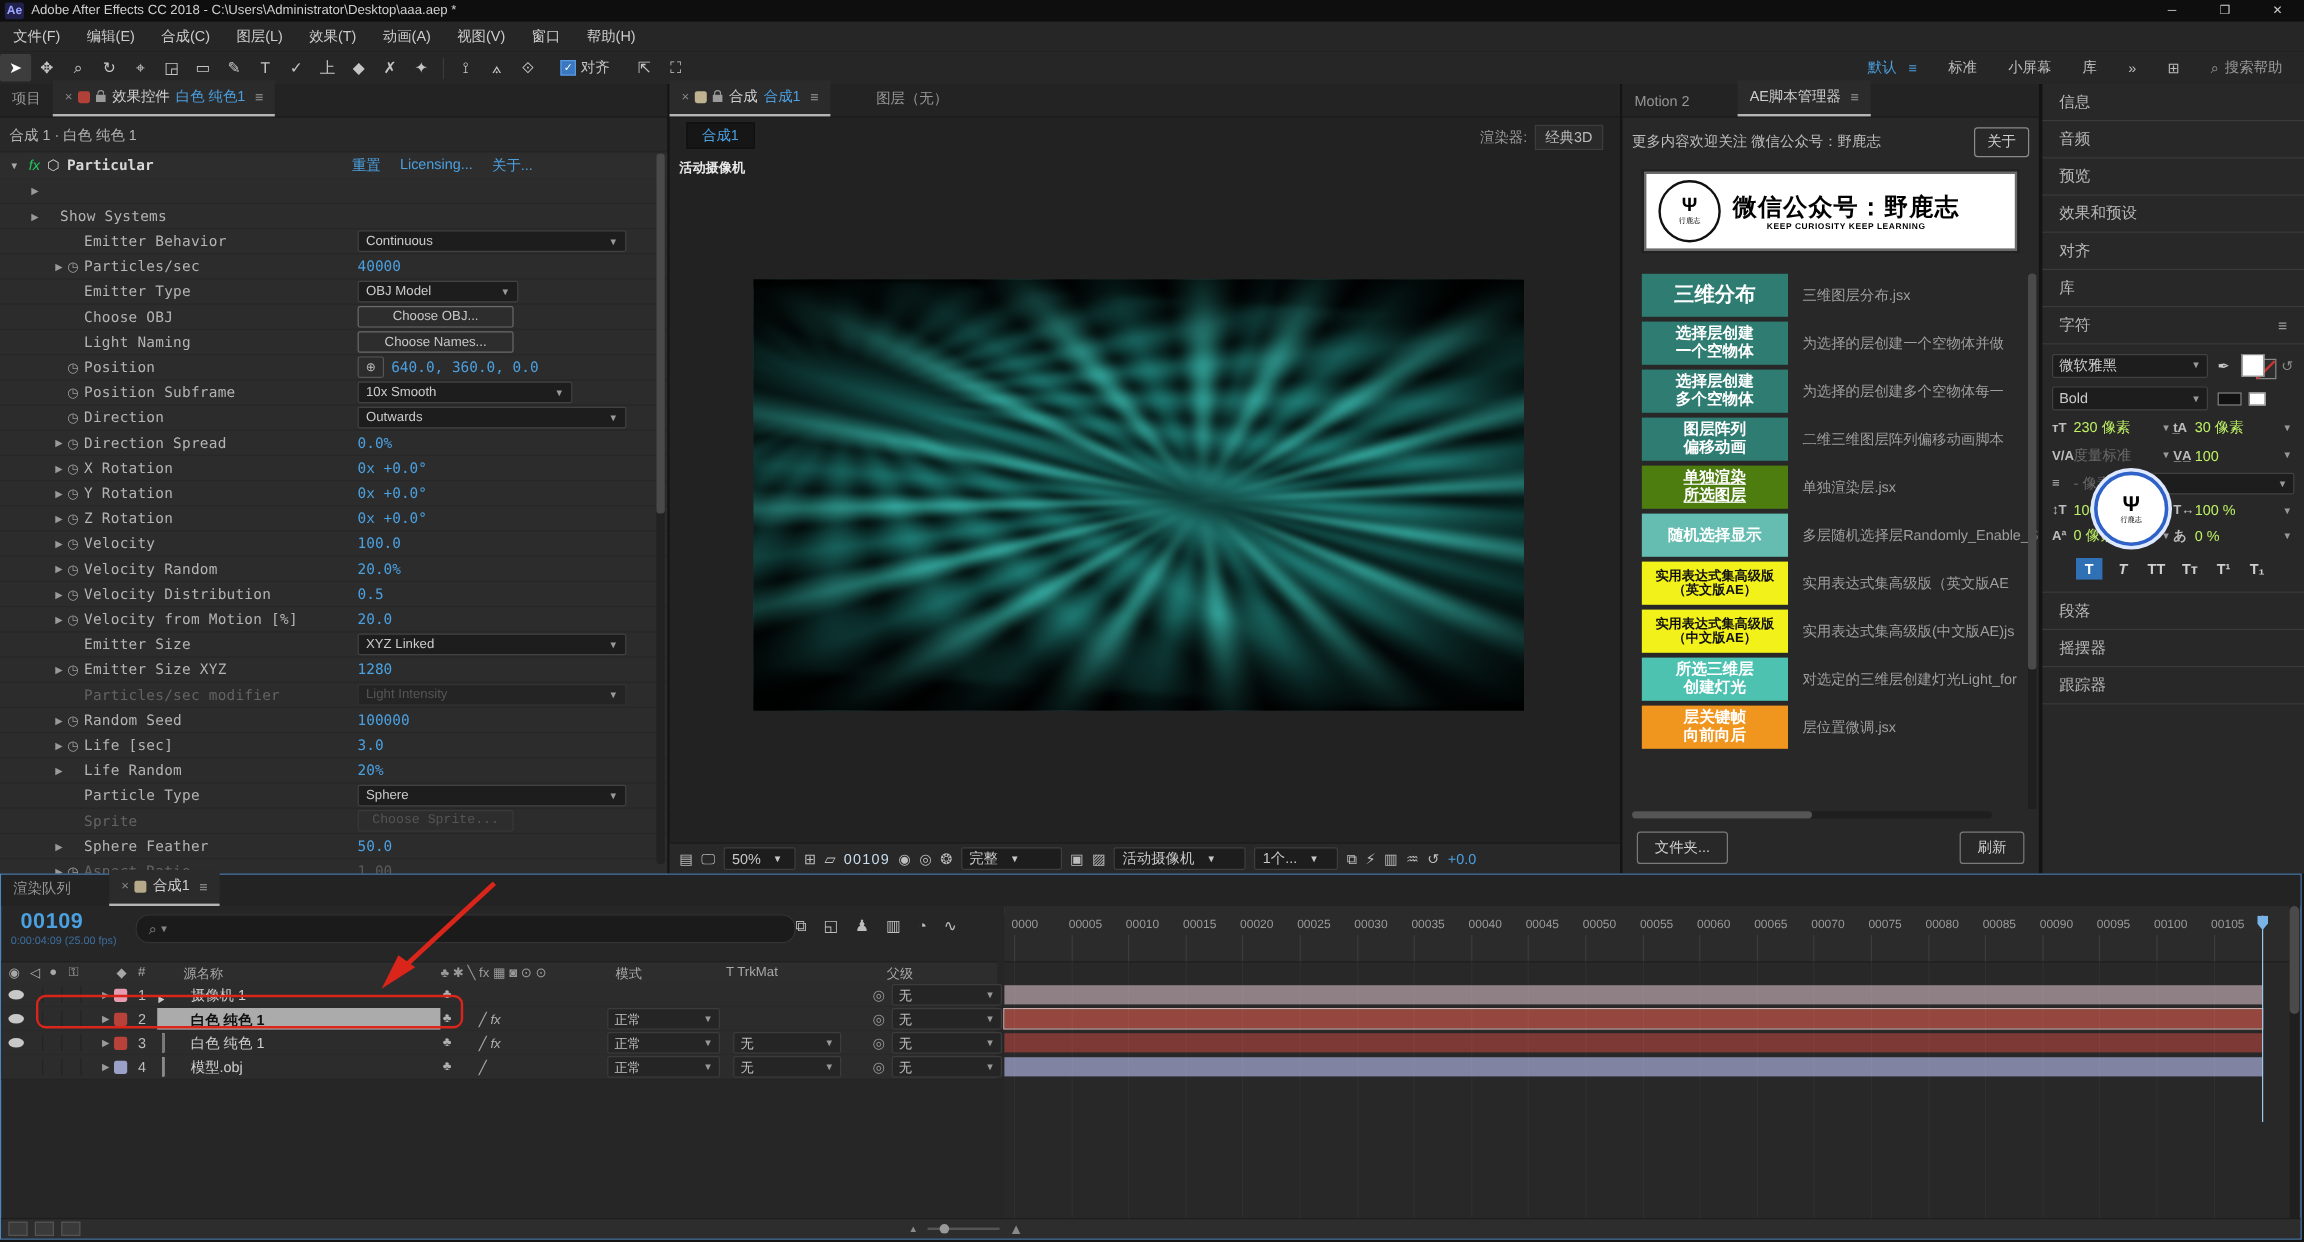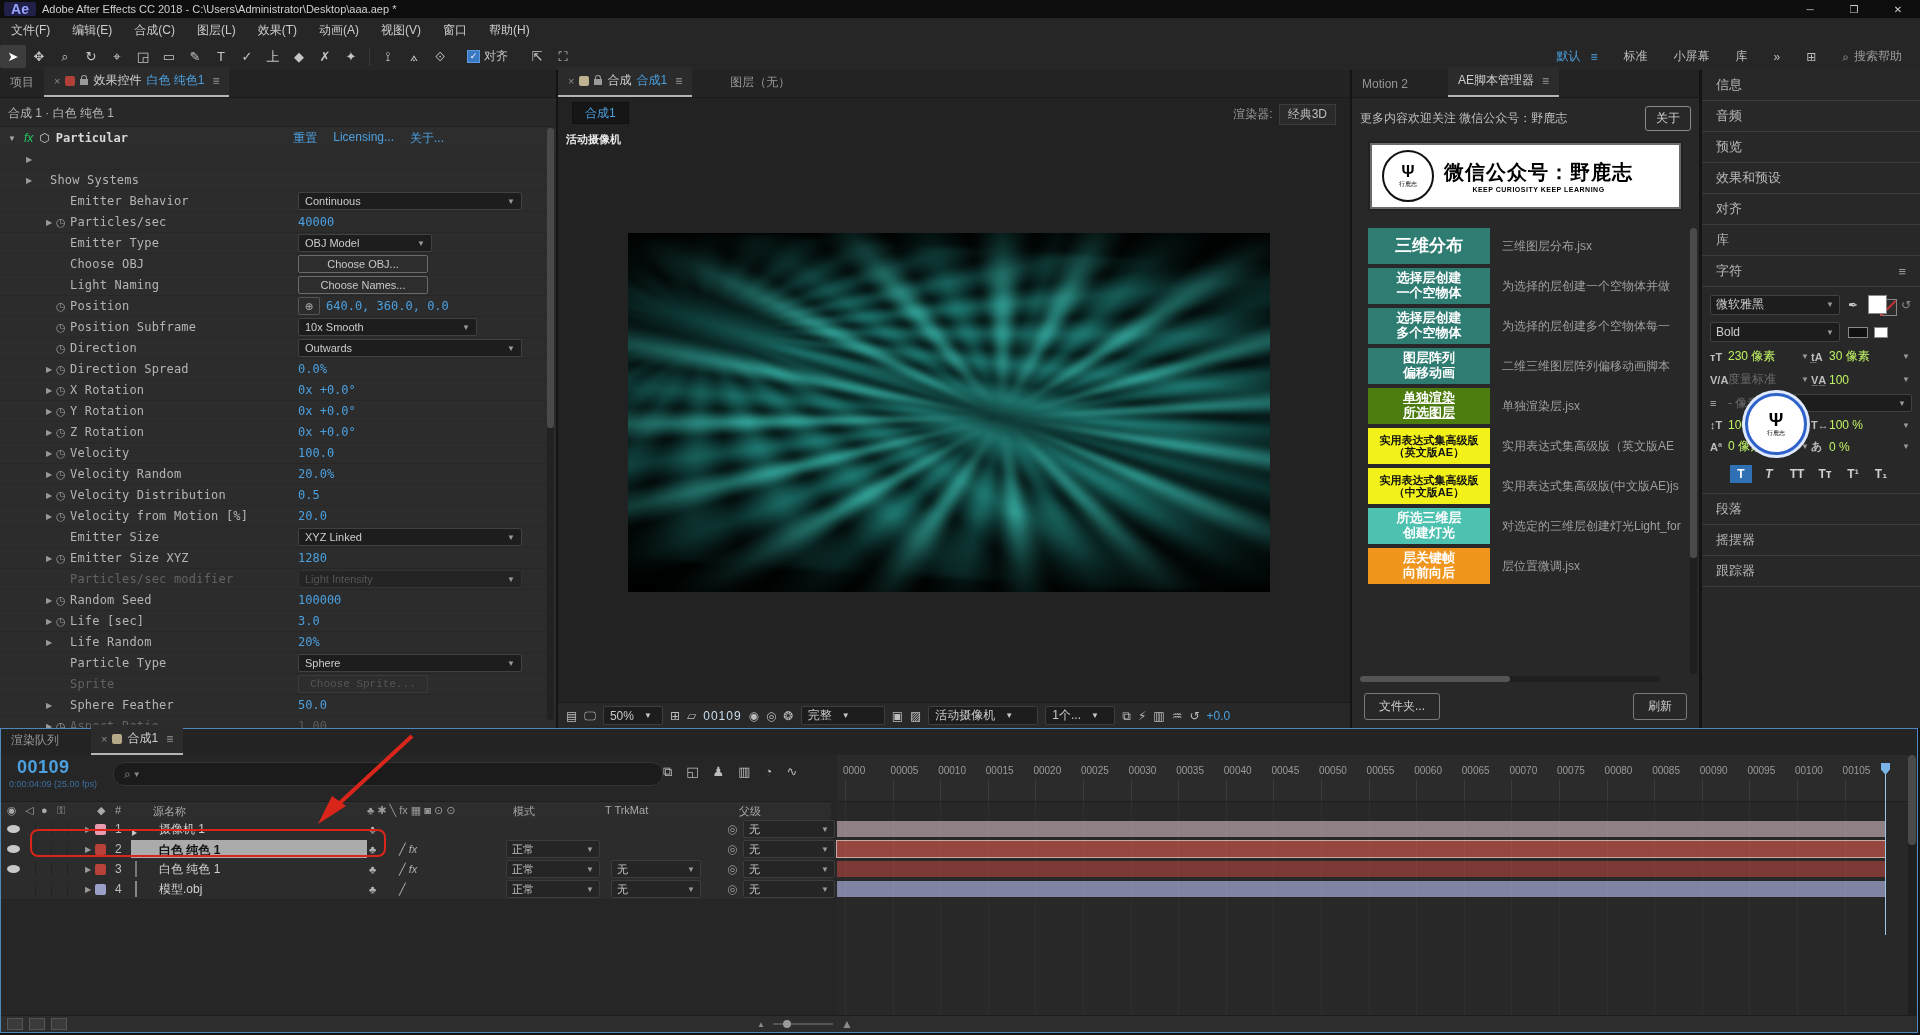--- a/index.html
+++ b/index.html
@@ -2,21 +2,21 @@
 <html><head>
 <meta charset="utf-8">
 <style>
   html,body{margin:0;padding:0;background:#000;}
   #stage{position:relative;width:1920px;height:1035px;overflow:hidden;
     font-family:"Liberation Sans","DejaVu Sans",sans-serif;color:#c8c8c8;
     background:#141414;font-size:12px;-webkit-font-smoothing:antialiased;}
   .abs{position:absolute;}
   
   #titlebar{left:0;top:0;width:1920px;height:18px;background:#0e0e0e;display:flex;align-items:center;}
-  #app-badge{width:32px;height:14px;margin:0 6px 0 4px;background:#20204a;color:#9aa4ff;font-size:14px;font-weight:bold;
+  #app-badge{width:16px;height:14px;margin:0 6px 0 4px;background:#20204a;color:#9aa4ff;font-size:10px;font-weight:bold;
     display:flex;align-items:center;justify-content:center;border-radius:2px;}
   #win-title{color:#cfcfcf;font-size:11px;}
   #win-btns{margin-left:auto;display:flex;}
   #win-btns span{width:44px;height:18px;display:flex;align-items:center;justify-content:center;color:#cfcfcf;font-size:10px;}
   #menubar{left:0;top:18px;width:1920px;height:25px;background:#262626;display:flex;align-items:center;border-bottom:1px solid #1a1a1a;}
   #menubar .mi{padding:0 11px;color:#cccccc;font-size:12px;}
   #toolbar{left:0;top:43px;width:1920px;height:27px;background:#262626;display:flex;align-items:center;border-bottom:2px solid #111;}
   .tool{width:26px;height:23px;display:flex;align-items:center;justify-content:center;color:#c5c5c5;font-size:13px;border-radius:2px;}
   .tool.active{background:#3d3d3d;color:#fff;}
   .tsep{width:1px;height:18px;background:#3a3a3a;margin:0 5px;}
@@ -622,20 +622,26 @@
           <span class="sdesc">二维三维图层阵列偏移动画脚本</span>
         </div>
         <div class="sitem">
           <span class="sbtn l2" style="background: #4d7c0f; color: rgb(255, 255, 255); text-decoration: underline;">
             <div>单独渲染</div>
             <div>所选图层</div>
           </span>
           <span class="sdesc">单独渲染层.jsx</span>
         </div>
         <div class="sitem">
+          <span class="sbtn l2" style="background: rgb(100, 189, 176); color: rgb(255, 255, 255);">
+            <div>随机选择显示</div>
+          </span>
+          <span class="sdesc">多层随机选择层Randomly_Enable_S</span>
+        </div>
+        <div class="sitem">
           <span class="sbtn sm" style="background: rgb(242, 242, 26); color: rgb(17, 17, 17);">
             <div>实用表达式集高级版</div>
             <div>（英文版AE）</div>
           </span>
           <span class="sdesc">实用表达式集高级版（英文版AE</span>
         </div>
         <div class="sitem">
           <span class="sbtn sm" style="background: rgb(242, 242, 26); color: rgb(17, 17, 17);">
             <div>实用表达式集高级版</div>
             <div>（中文版AE）</div>

